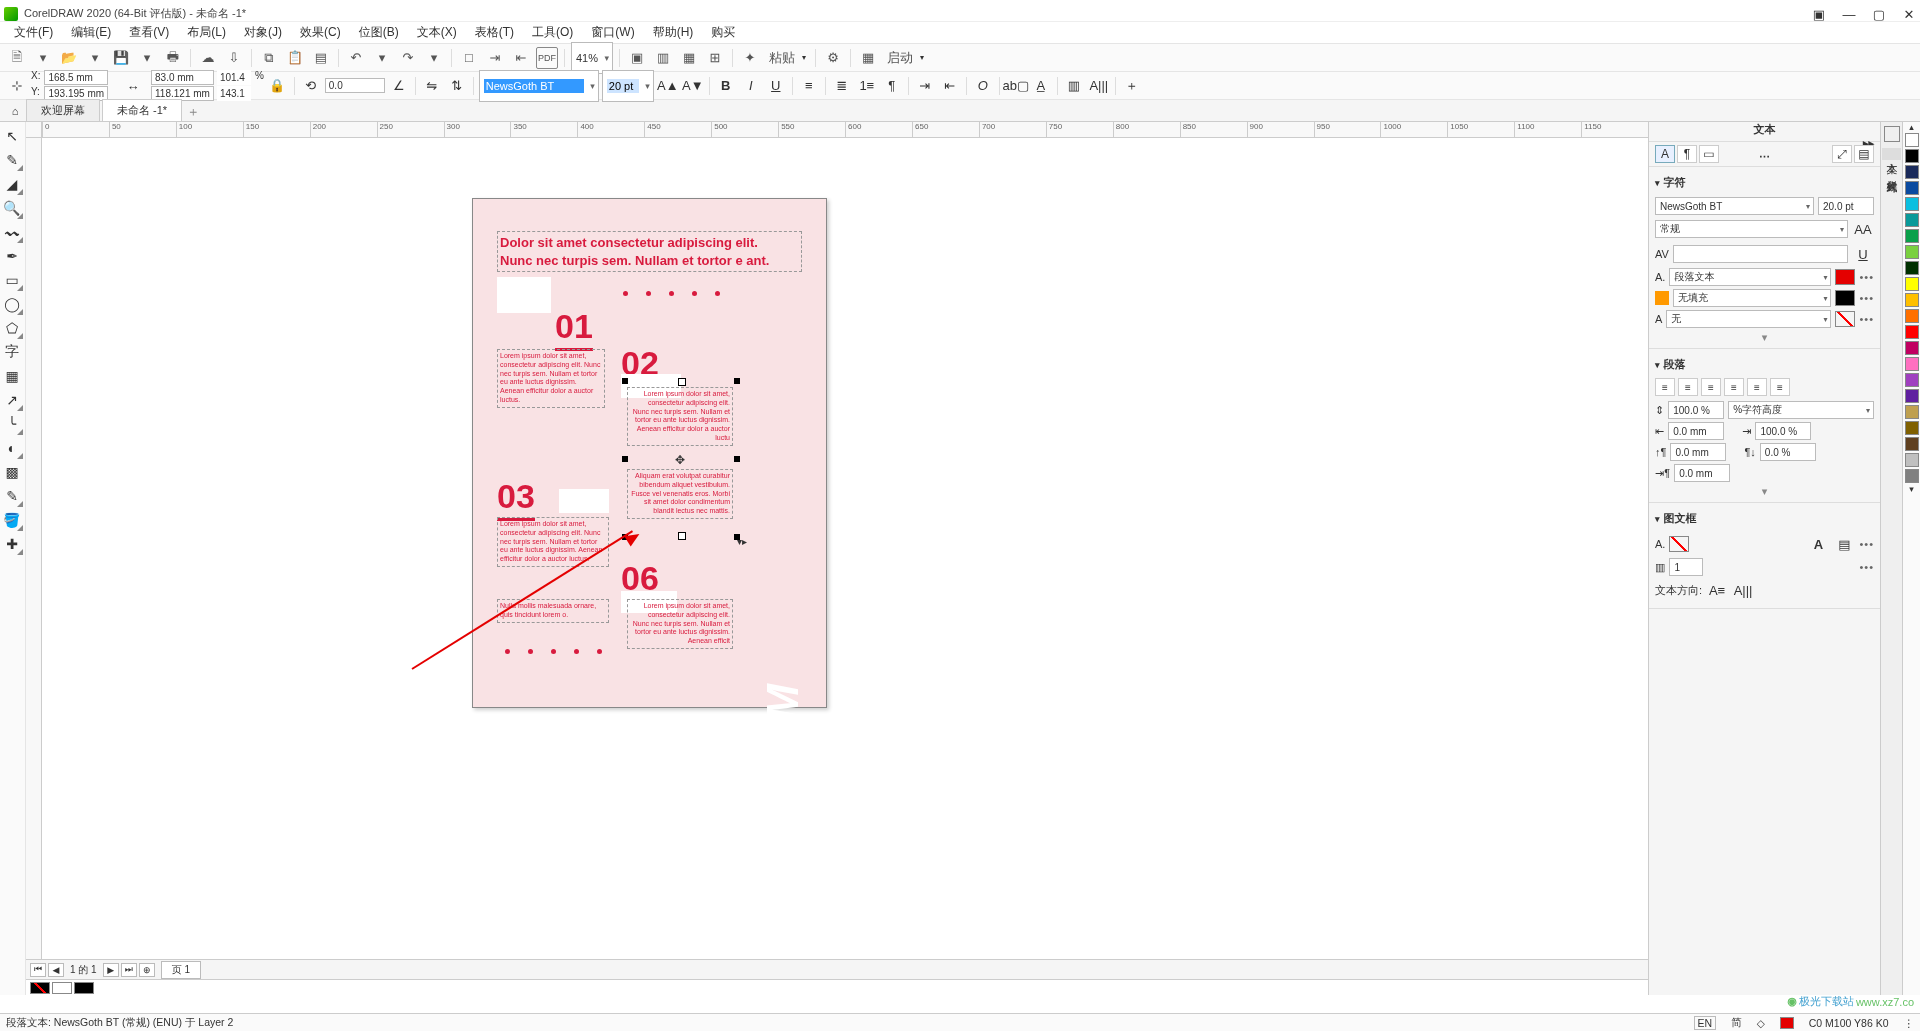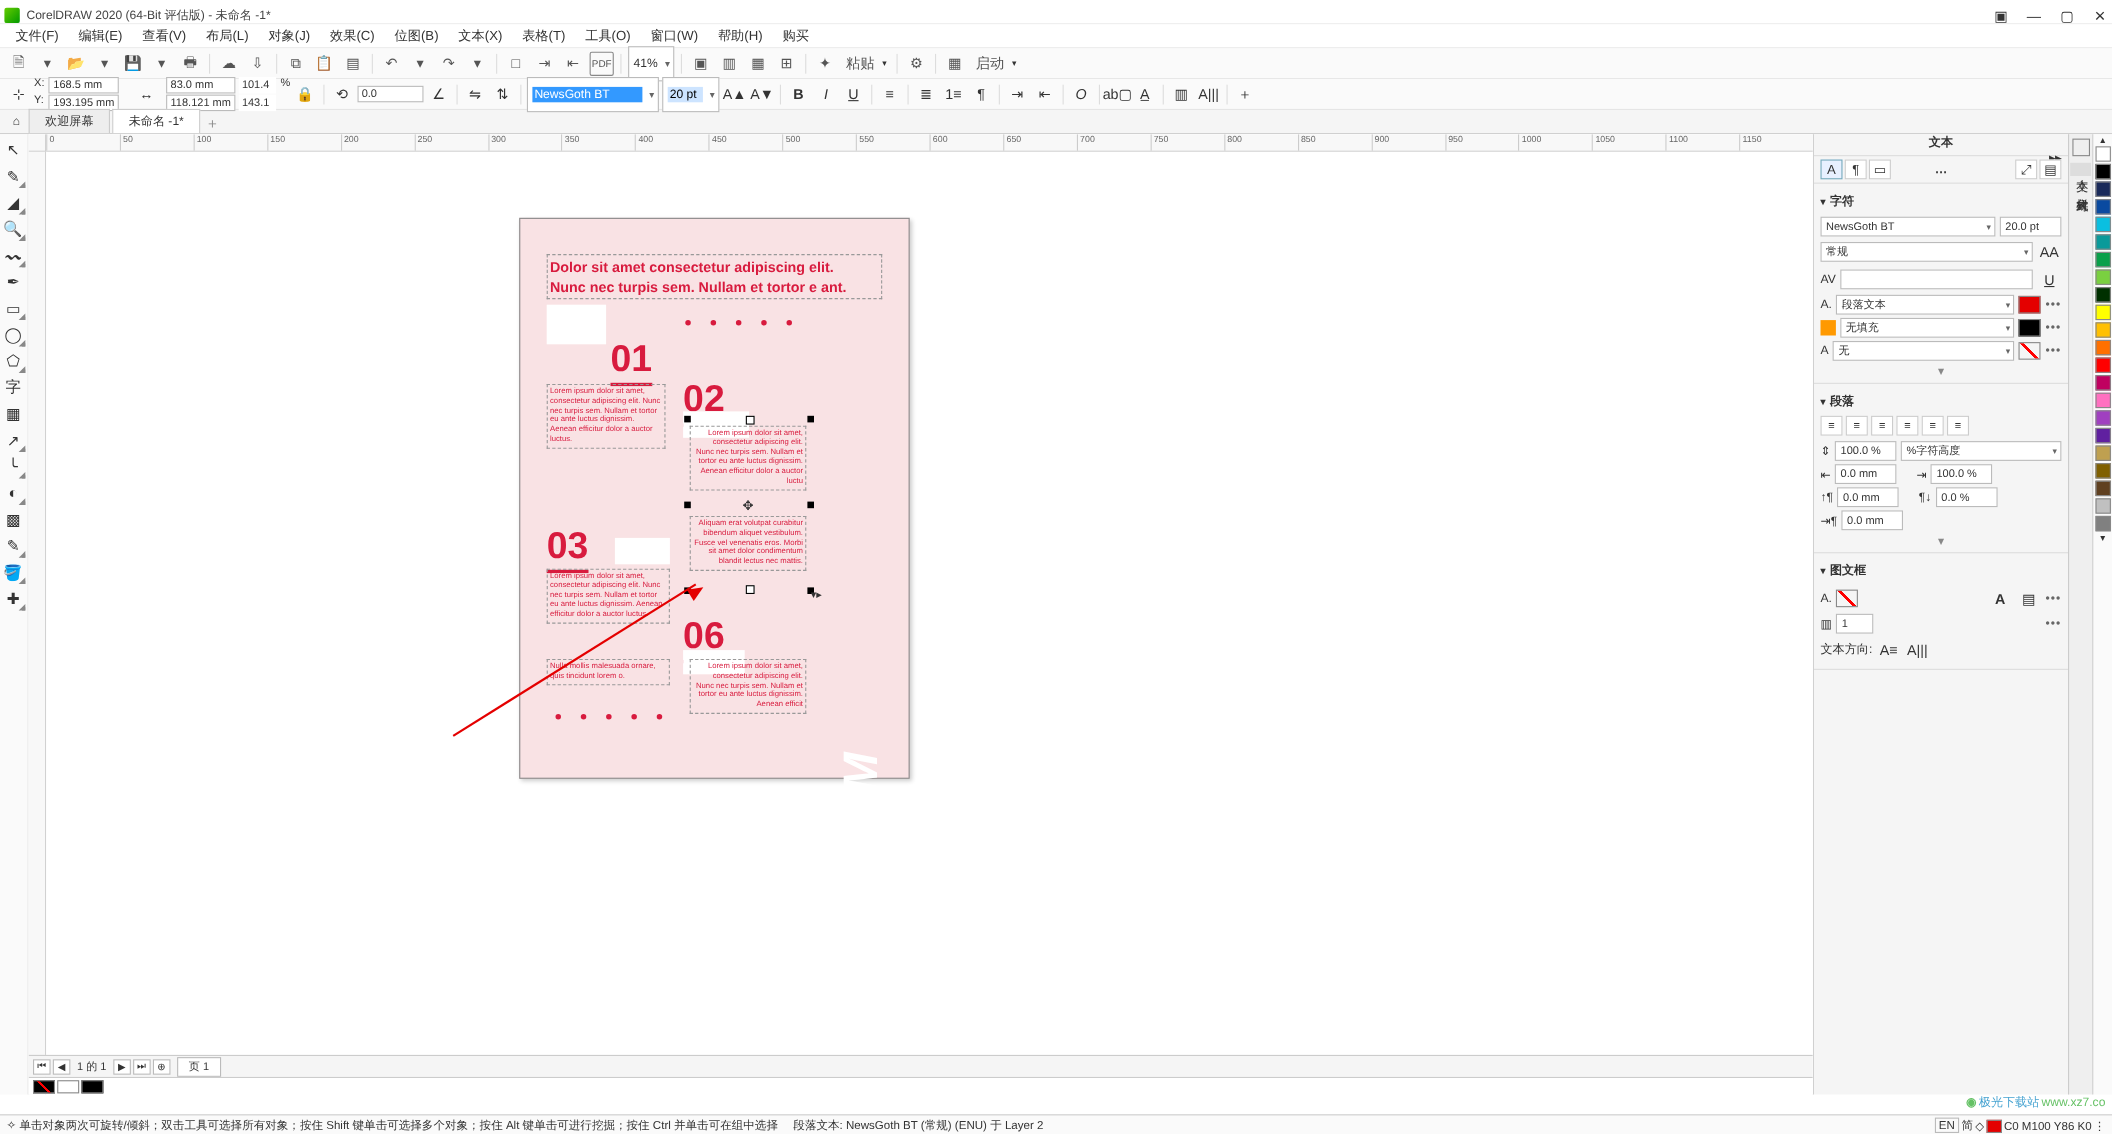--- a/index.html
+++ b/index.html
@@ -126,21 +126,21 @@
 .page-nav .pn-btn { width:16px; height:14px; border:1px solid #bbb; background:#fff; display:inline-flex; align-items:center; justify-content:center; font-size:9px; }
 .page-nav .pn-tab { padding:1px 10px; border:1px solid #bbb; background:#fff; margin-left:4px; }
 
 
 .color-row { position:absolute; left:26px; right:0; bottom:0; height:16px; background:#fff; border-top:1px solid #ccc; display:flex; align-items:center; padding:0 4px; gap:2px; }
 .color-row .cw { width:20px; height:12px; border:1px solid #888; }
 
 
 .status-bar { position: absolute; left: 0; right: 0; bottom: 0; height: 18px; background: #fafafa; border-top: 1px solid #ccc; display: flex; align-items: center; font-size: 10.5px; padding: 0 6px; gap: 14px; }
 .status-bar .hint::before { content:"✧ "; }
-.status-bar .right { margin-left: auto; display:flex; align-items:flex-end; gap:2px; }
+.status-bar .right { margin-left: auto; display:flex; align-items:center; gap:15px; }
 .status-bar .csw { width:14px; height:12px; border:1px solid #888; }
 
 .watermark { position:absolute; right:6px; bottom:22px; font-size:11px; color:#39c; opacity:.9; display:flex; align-items:center; gap:2px; }
 .watermark .wl { color:#5b5; font-weight:bold; }
 </style>
 </head>
 <body>
 
 <div class="title-bar">
   <span class="logo"></span>
@@ -566,21 +566,20 @@
       <span class="sw" style="background: rgb(128, 96, 0);"></span>
       <span class="sw" style="background: rgb(96, 64, 32);"></span>
       <span class="sw" style="background: rgb(192, 192, 192);"></span>
       <span class="sw" style="background: rgb(128, 128, 128);"></span>
       <span style="text-align: center; font-size: 9px;">▾</span>
     </div>
 
 </div>
 
 <div class="status-bar">
-  <span class="hint">单击对象两次可旋转/倾斜；双击工具可选择所有对象；按住 Shift 键单击可选择多个对象；按住 Alt 键单击可进行挖掘；按住 Ctrl 并单击可在组中选择</span>
   <span>段落文本:   NewsGoth BT (常规) (ENU) 于 Layer 2</span>
   <div class="right">
     <span style="border:1px solid #bbb;padding:0 3px;">EN</span>
     <span>简</span>
     <span>◇</span>
     <span class="csw" style="background:#e40000;"></span>
     <span>C0 M100 Y86 K0</span>
     <span>⋮</span>
   </div>
 </div>

